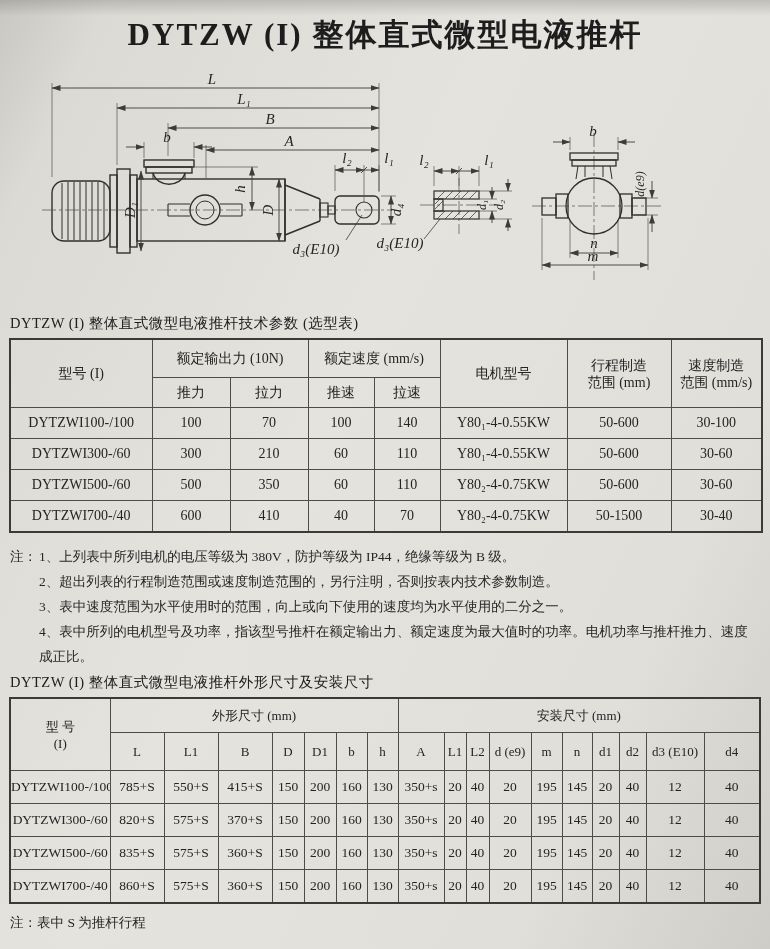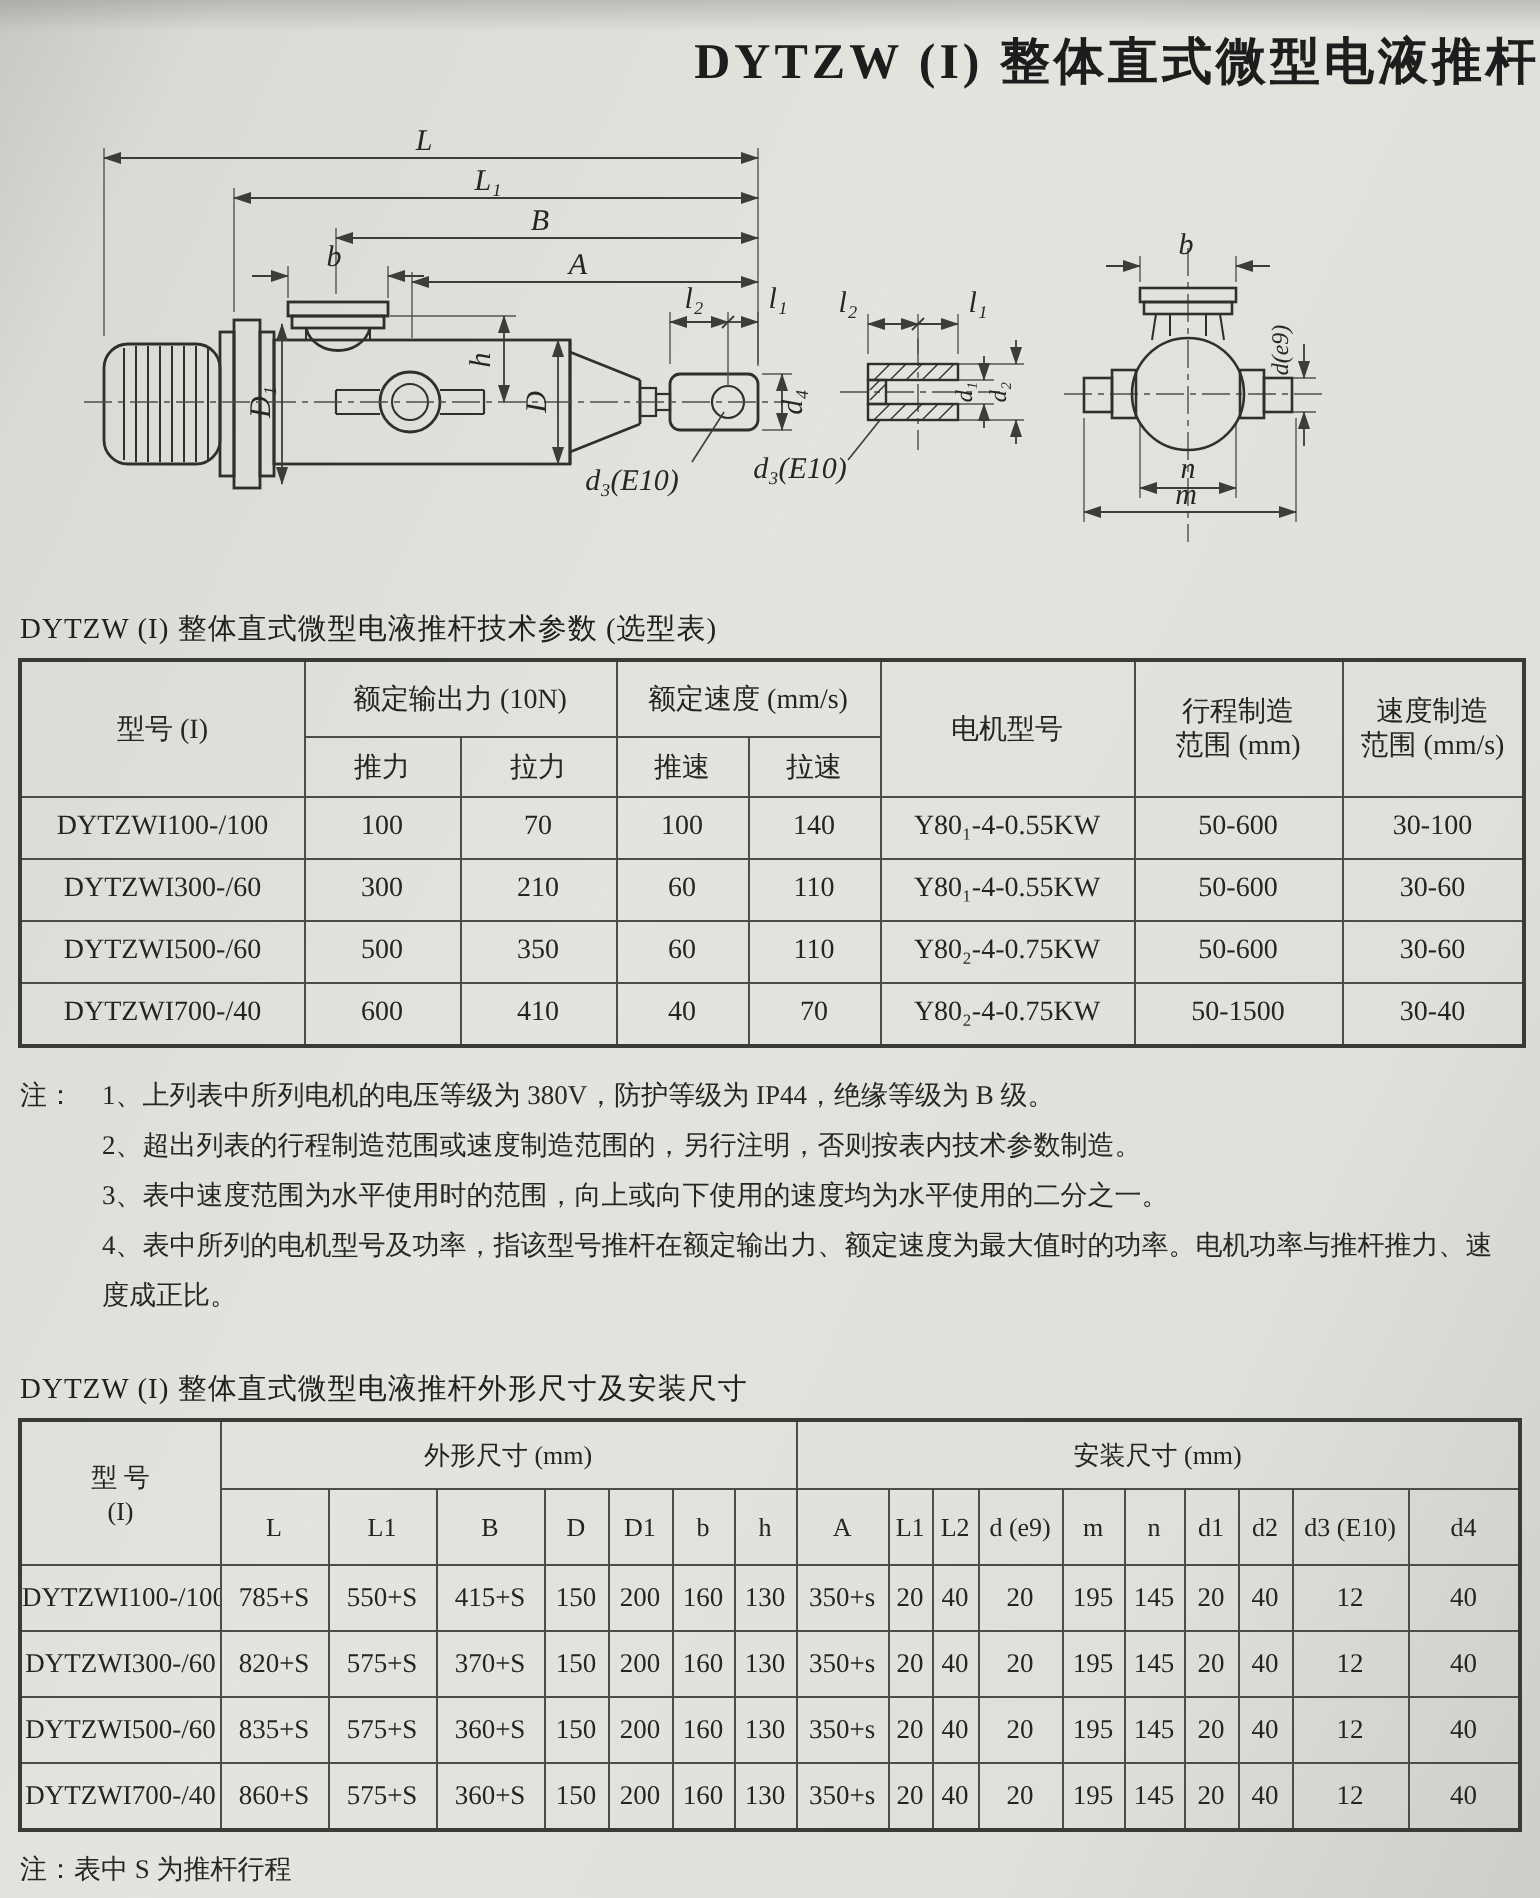--- a/index.html
+++ b/index.html
@@ -7,42 +7,42 @@
     position:relative;width:770px;height:949px;overflow:hidden;
     background:linear-gradient(115deg,#c9c7c2 0%,#dcdad5 9%,#e5e3de 42%,#e1dfda 78%,#cfcdc8 100%);
     font-family:"Liberation Serif","DejaVu Serif","DejaVu Sans",serif;
     color:#2b2b2b;
   }
   .page::before{
     content:"";position:absolute;top:0;left:0;right:0;height:16px;pointer-events:none;
     background:linear-gradient(180deg,rgba(110,108,102,.30),rgba(110,108,102,0));
   }
   .doc-title{
-    font-size:25px;font-weight:700;text-align:right;letter-spacing:2px;
+    font-size:31px;font-weight:700;text-align:center;letter-spacing:2px;
     margin:14px 0 2px;color:#1d1d1d;
   }
   .draw-wrap{width:770px;height:254px}
   svg text{font-family:"Liberation Serif","DejaVu Serif","DejaVu Sans",serif}
   .section-title{font-size:14.5px;font-weight:400;margin:2px 0 5px 10px;color:#202020;letter-spacing:.5px}
   table{border-collapse:collapse;table-layout:fixed;margin-left:9px;border:2px solid #3a3a38}
   th,td{border:1px solid #4c4c4a;text-align:center;vertical-align:middle;padding:0;font-weight:400;color:#242424;overflow:hidden}
   .t1{width:752px;font-size:14px}
   .t1 .hr1 th{height:37px}
   .t1 .hr2 th{height:29px}
   .t1 .dr td{height:30px}
   .t2{width:750px;font-size:13px}
   .t2 .hr1 th{height:33px}
   .t2 .hr2 th{height:37px}
   .t2 .dr td{height:32px;font-size:13.5px}
   .two-line{line-height:17px;display:block}
   .notes{position:relative;margin:11px 0 0 10px;width:742px;font-size:13.5px;line-height:25px;color:#262626}
   .notes .lbl{position:absolute;left:0;top:0}
-  .notes .itm{margin-left:41px}
+  .notes .itm{margin-left:29px}
   .bottom-note{margin:10px 12px 0 10px;font-size:13.5px;color:#262626}
-  .t2-title{margin-top:25px}
+  .t2-title{margin-top:4px}
 </style>
 </head>
 <body>
 
 <div class="page">
 
   <div class="doc-title">DYTZW (I) 整体直式微型电液推杆</div>
 
   <div class="draw-wrap">
     <svg width="770" height="254" viewBox="0 0 770 254">

